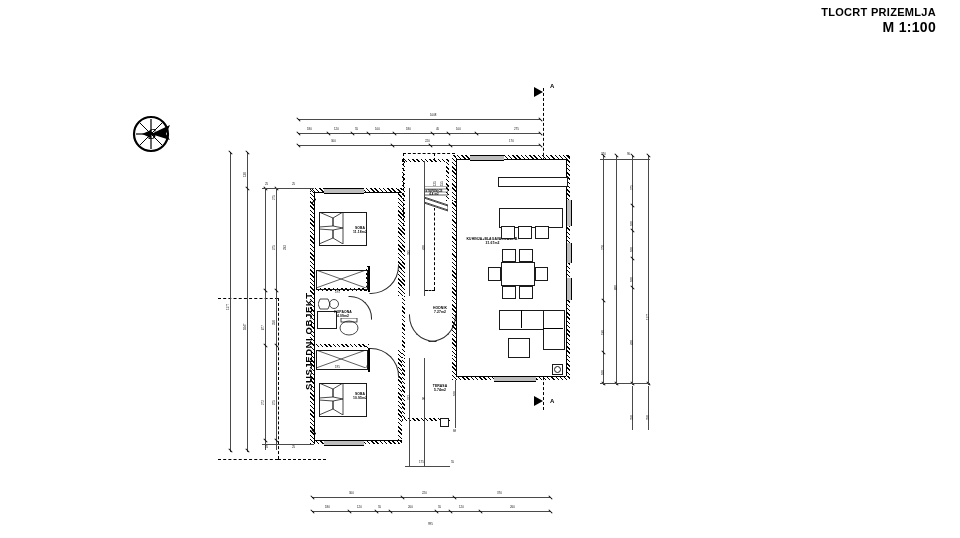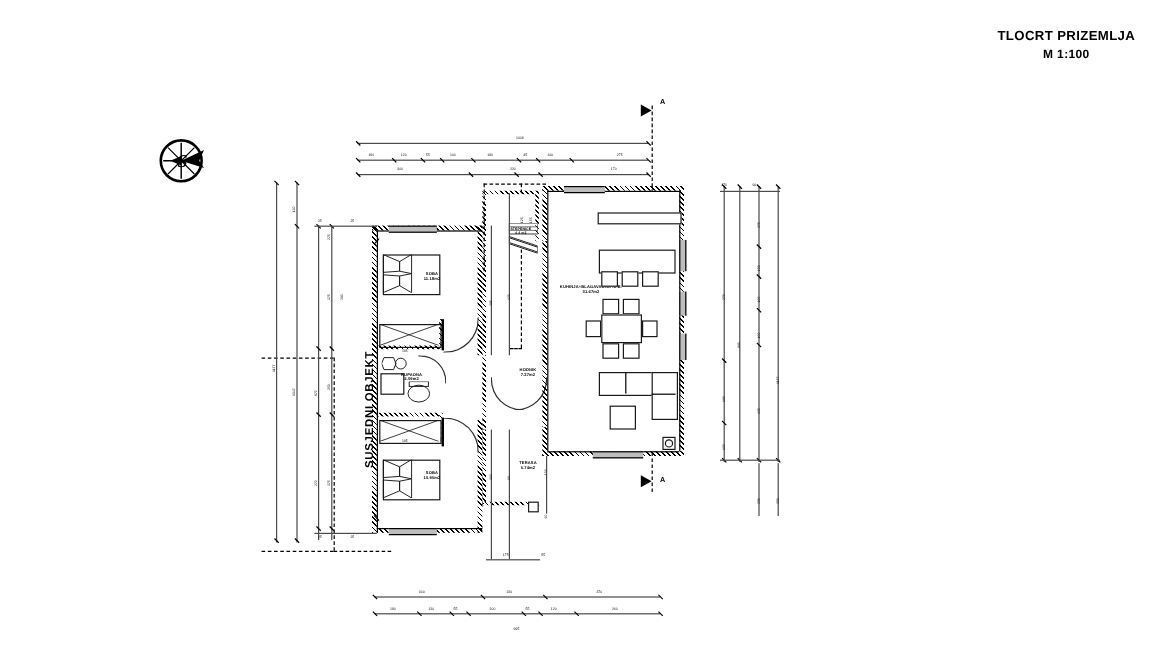--- a/index.html
+++ b/index.html
@@ -2,23 +2,23 @@
 <html><head>
 <meta charset="utf-8">
 <style>
   html,body{margin:0;padding:0;background:#ffffff;}
   body{width:960px;height:538px;position:relative;overflow:hidden;
        font-family:"Liberation Sans",sans-serif;color:#000;}
 
   .stage{position:absolute;left:0;top:0;width:960px;height:538px;}
 
   
-  .titleblock{position:absolute;right:14px;top:6px;text-align:center;margin-top:18px;}
+  .titleblock{position:absolute;right:24px;top:6px;text-align:right;}
   .titleblock .t1{font-size:11px;font-weight:bold;letter-spacing:.3px;line-height:13px;}
-  .titleblock .t2{font-size:10px;font-weight:bold;letter-spacing:.3px;line-height:13px;margin-top:2px;}
+  .titleblock .t2{font-size:14px;font-weight:bold;letter-spacing:.3px;line-height:13px;margin-top:2px;}
 
   
   .ln{position:absolute;background:#000;}
   .hln{height:1px;}
   .vln{width:1px;}
   .thin{background:#4a4a4a;}
   .room{position:absolute;border:1px solid #000;background:#fff;}
   .hatch{position:absolute;
      background:repeating-linear-gradient(45deg,#000 0 1px,transparent 1px 3px);}
   .furn{position:absolute;border:1px solid #1a1a1a;background:#fff;}

